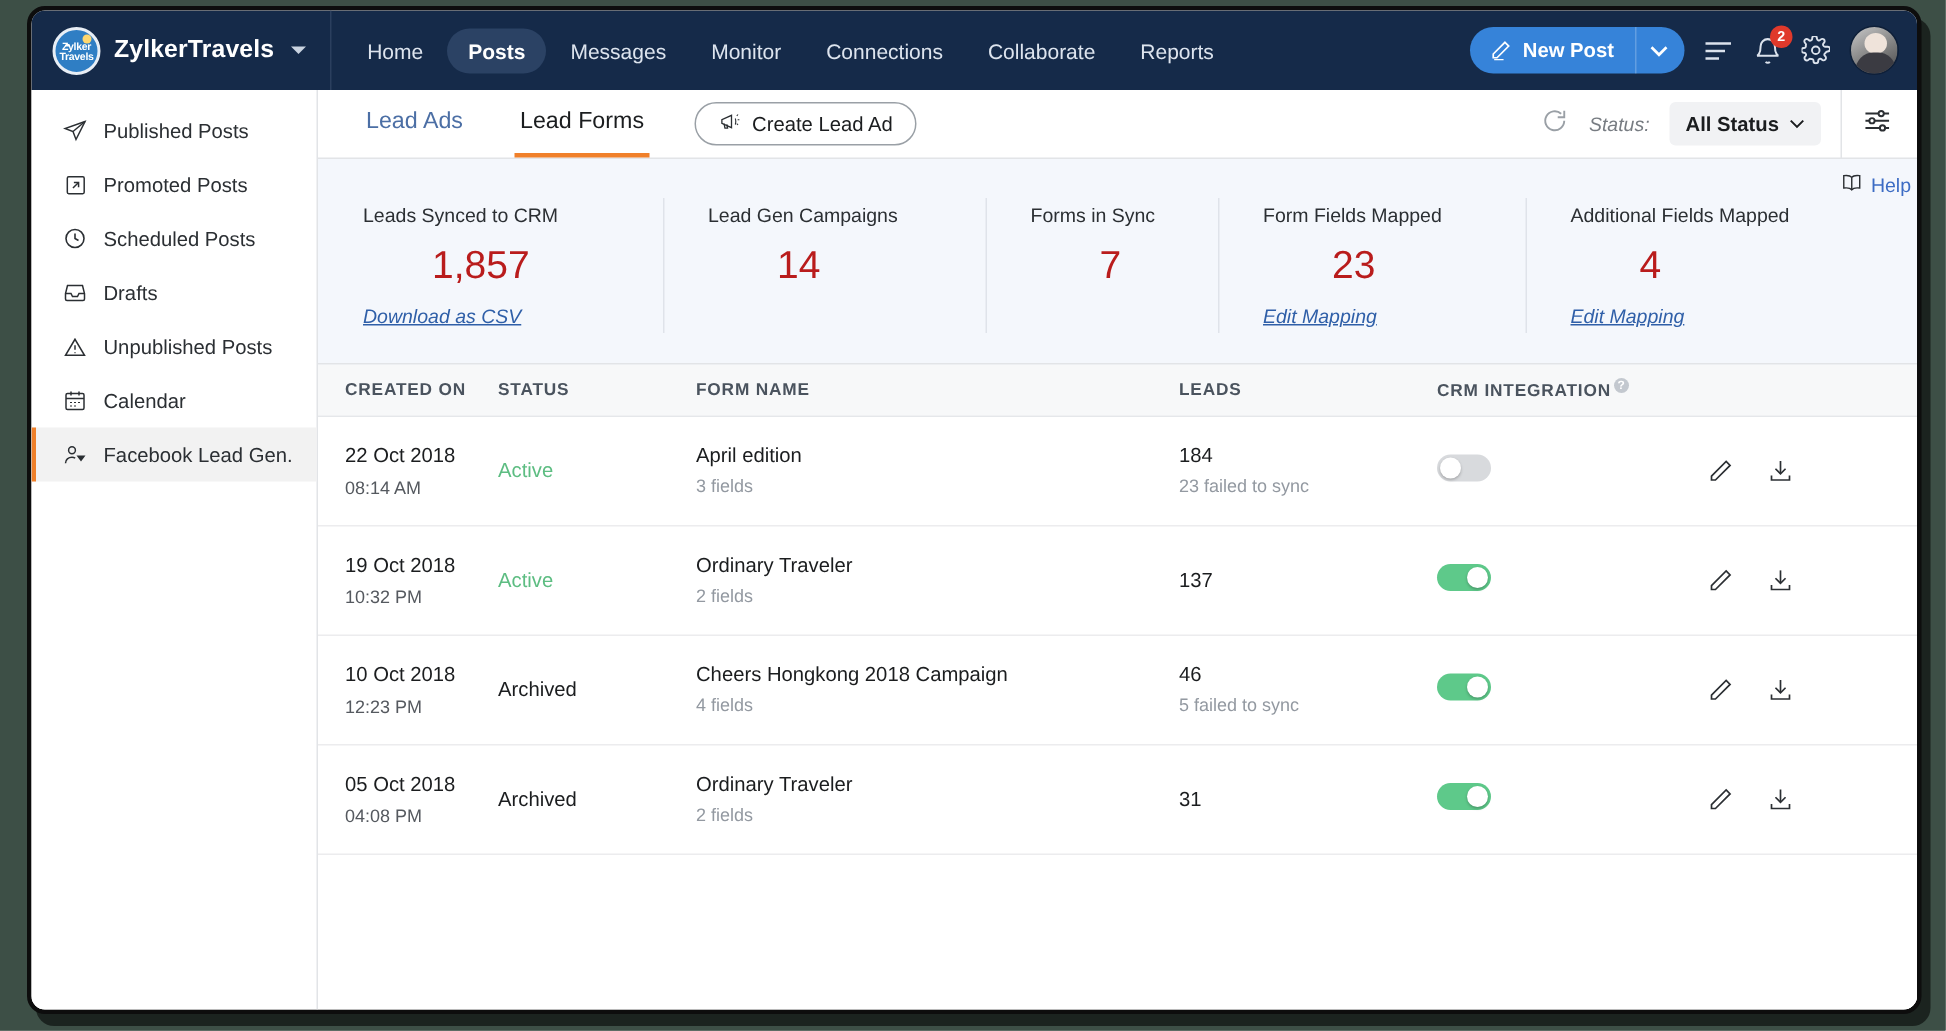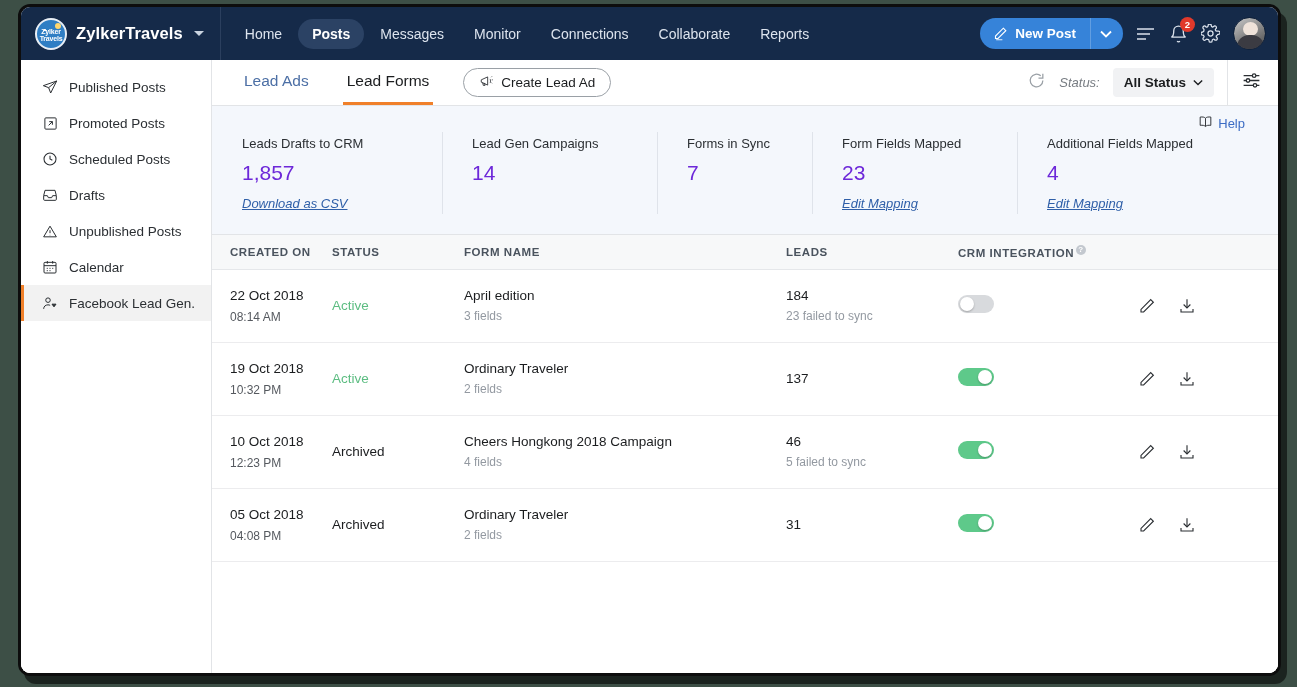--- a/index.html
+++ b/index.html
@@ -174,32 +174,32 @@
   }
   .vsep { width: 1px; height: 46px; background: #e2e4e7; }
 
   
   #statsband {
     background: #f4f7fc; flex: none;
     border-bottom: 1px solid #e2e4e7;
     padding: 4px 0 0 0; position: relative;
   }
   #helplink {
-    position: absolute; right: 33px; top: 9px;
+    position: absolute; right: 4px; top: 9px;
     display: flex; align-items: center; gap: 5px;
     color: #3c6cc4; font-size: 13px; cursor: pointer;
   }
   #statsrow { display: flex; padding: 26px 0 22px 0; }
   .stat { padding: 0 18px 0 30px; position: relative; }
   .stat + .stat::before {
     content: ""; position: absolute; left: 0; top: -4px; bottom: -2px;
     width: 1px; background: #dfe3ea;
   }
   .stat-label { font-size: 13px; color: #2b2f33; white-space: nowrap; }
-  .stat-value { font-size: 21px; color: #6d28d9; margin-top: 10px; }
+  .stat-value { font-size: 26px; color: #b91c1c; margin-top: 10px; margin-left: 46px; }
   .stat-link {
     display: inline-block; margin-top: 11px;
     font-size: 13px; color: #2f5fa8;
     font-style: italic; text-decoration: underline; cursor: pointer;
   }
   .stat-spacer { height: 18px; }
 
   
   #tablewrap { flex: 1; min-height: 0; overflow: hidden; background: #fff; }
   table { width: 100%; border-collapse: collapse; table-layout: fixed; }
@@ -444,21 +444,21 @@
             <svg width="15" height="13" viewBox="0 0 24 22" fill="none" stroke="#2b2f33" stroke-width="1.6">
               <path d="M12 5.5C10.5 3.5 7 3 3 3.5v14c4-.5 7.5 0 9 2 1.5-2 5-2.5 9-2v-14c-4-.5-7.5 0-9 2z"></path>
                   <path d="M12 5.5v13.5"></path>
             </svg>
           </span>
           <span>Help</span>
         </div>
 
         <div id="statsrow">
           <div class="stat" style="width:230px">
-            <div class="stat-label">Leads Drafts to CRM</div>
+            <div class="stat-label">Leads Synced to CRM</div>
             <div class="stat-value">1,857</div>
             <span class="stat-link">Download as CSV</span>
           </div>
           <div class="stat" style="width:215px">
             <div class="stat-label">Lead Gen Campaigns</div>
             <div class="stat-value">14</div>
             <div class="stat-spacer"></div>
           </div>
           <div class="stat" style="width:155px">
             <div class="stat-label">Forms in Sync</div>

